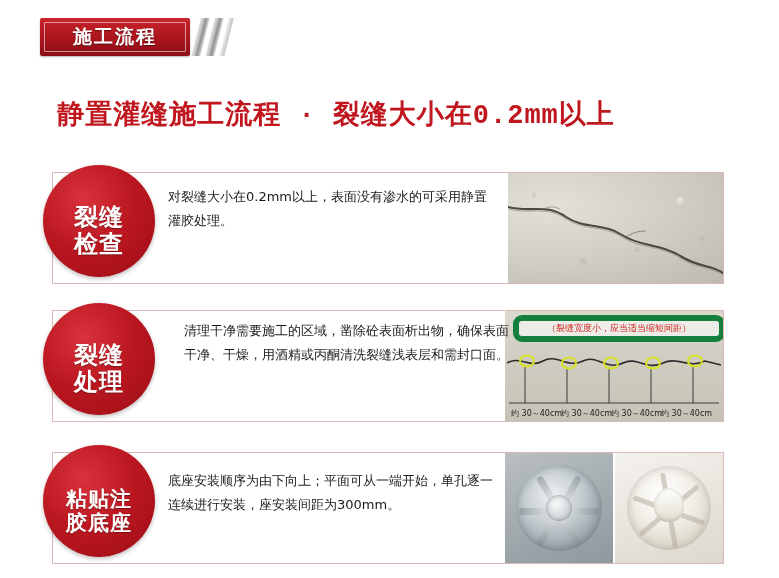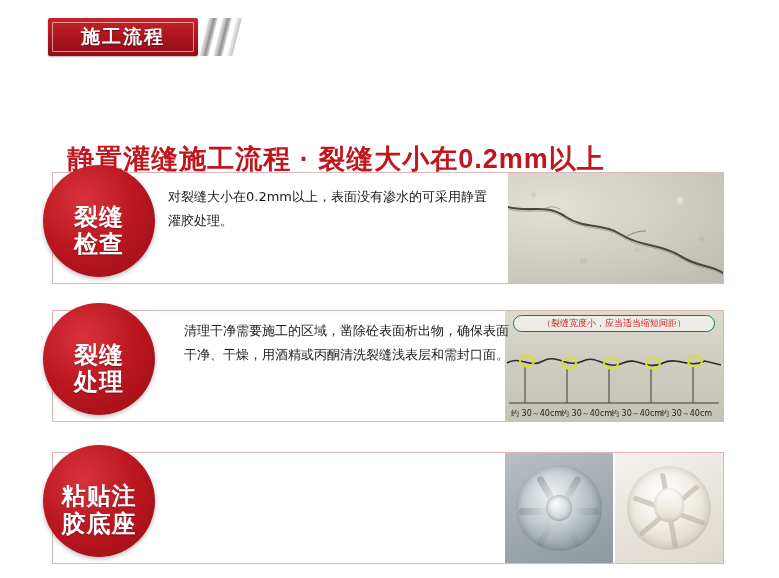--- a/index.html
+++ b/index.html
@@ -5,21 +5,21 @@
   html,body{margin:0;padding:0;}
   body{
     width:779px;height:578px;
     background:#ffffff;
     font-family:"Liberation Sans","DejaVu Sans",sans-serif;
     overflow:hidden;
     position:relative;
   }
   
   .banner{
-    position:absolute;left:48px;top:18px;width:212px;height:50px;
+    position:absolute;left:40px;top:18px;width:212px;height:50px;
   }
   .banner-tab{
     position:absolute;left:0;top:0;width:150px;height:38px;
     background:linear-gradient(180deg,#c9232b 0%,#a8141c 55%,#8e0e15 100%);
     border-radius:2px;
     box-shadow:0 1px 2px rgba(0,0,0,.3);
   }
   .banner-tab .inner{
     position:absolute;left:4px;top:4px;right:4px;bottom:4px;
     border:1px solid rgba(255,255,255,.55);
@@ -44,22 +44,21 @@
   .slash.s2{left:18px;}
   .slash.s3{left:32px;width:5px;background:linear-gradient(90deg,#f0f0f0,#c2c2c2);}
 
   
   .main-title{
     position:absolute;left:0;top:96px;width:672px;
     text-align:center;
     color:#c0171f;
     font-size:27px;font-weight:bold;
     letter-spacing:1px;
-    font-family:Liberation Sans, sans-serif;
-    margin-top:45px;
+    font-family:Liberation Mono, monospace;
   }
 
   
   .row{
     position:absolute;left:52px;width:672px;
     border:1px solid #dcb7b7;
     background:#ffffff;
     box-sizing:border-box;
   }
   .row.r1{top:172px;height:112px;}
@@ -74,21 +73,21 @@
     display:flex;align-items:center;justify-content:center;
     z-index:3;
   }
   .badge-txt{
     color:#ffffff;font-weight:bold;font-size:24px;line-height:1.12;
     text-align:center;letter-spacing:1px;
     text-shadow:0 1px 1px rgba(0,0,0,.35);
     font-family:"DejaVu Sans","Liberation Sans",sans-serif;
     margin-top:20px;
   }
-  .badge-txt.small{font-size:24px;line-height:1.15;}
+  .badge-txt.small{font-size:21px;line-height:1.15;}
 
   .desc{
     position:absolute;left:115px;top:12px;width:330px;
     font-size:13px;color:#1a1a1a;line-height:1.85;
     font-family:"DejaVu Sans","Liberation Sans",sans-serif;
   }
   .desc.r2-desc{top:8px;margin-left:16px;}
   .desc.r3-desc{top:16px;width:325px;}
 
   
@@ -112,21 +111,21 @@
       radial-gradient(circle at 90% 60%,rgba(0,0,0,.05) 0 2px,transparent 3px);
   }
 
   
   .p2{width:218px;background:#d3d0c6;}
   .p2 .wall{position:absolute;inset:0;
     background:linear-gradient(180deg,#dcd9cf 0%,#cfccc1 45%,#c5c2b6 100%);}
   .p2 .note{
     position:absolute;left:8px;top:4px;width:200px;
     text-align:center;font-size:9px;color:#d11a1a;
-    border:1px solid #15803d;border-radius:9px;
+    border:6px solid #15803d;border-radius:9px;
     padding:1px 0;background:rgba(255,255,255,.55);
     font-family:"DejaVu Sans","Liberation Sans",sans-serif;
   }
   .p2 .dim{
     position:absolute;bottom:2px;font-size:8px;color:#222;white-space:nowrap;
     font-family:"DejaVu Sans","Liberation Sans",sans-serif;
   }
 
   
   .p3a{width:108px;right:110px;background:linear-gradient(160deg,#b9bfc2,#8e989d);}
@@ -256,19 +255,20 @@
     <div class="disc disc-b">
       <div class="notch" style="transform:rotate(20deg);"></div>
       <div class="notch" style="transform:rotate(80deg);"></div>
       <div class="notch" style="transform:rotate(140deg);"></div>
       <div class="notch" style="transform:rotate(200deg);"></div>
       <div class="notch" style="transform:rotate(260deg);"></div>
       <div class="notch" style="transform:rotate(320deg);"></div>
       <div class="hub"></div>
     </div>
   </div>
+  <div class="desc r3-desc">底座安装顺序为由下向上；平面可从一端开始，单孔逐一连续进行安装，座安装间距为300mm。</div>
   <div class="badge">
     <div class="badge-txt small">
       <div>粘贴注</div>
       <div>胶底座</div>
     </div>
   </div>
 </div>
 
 </body></html>

